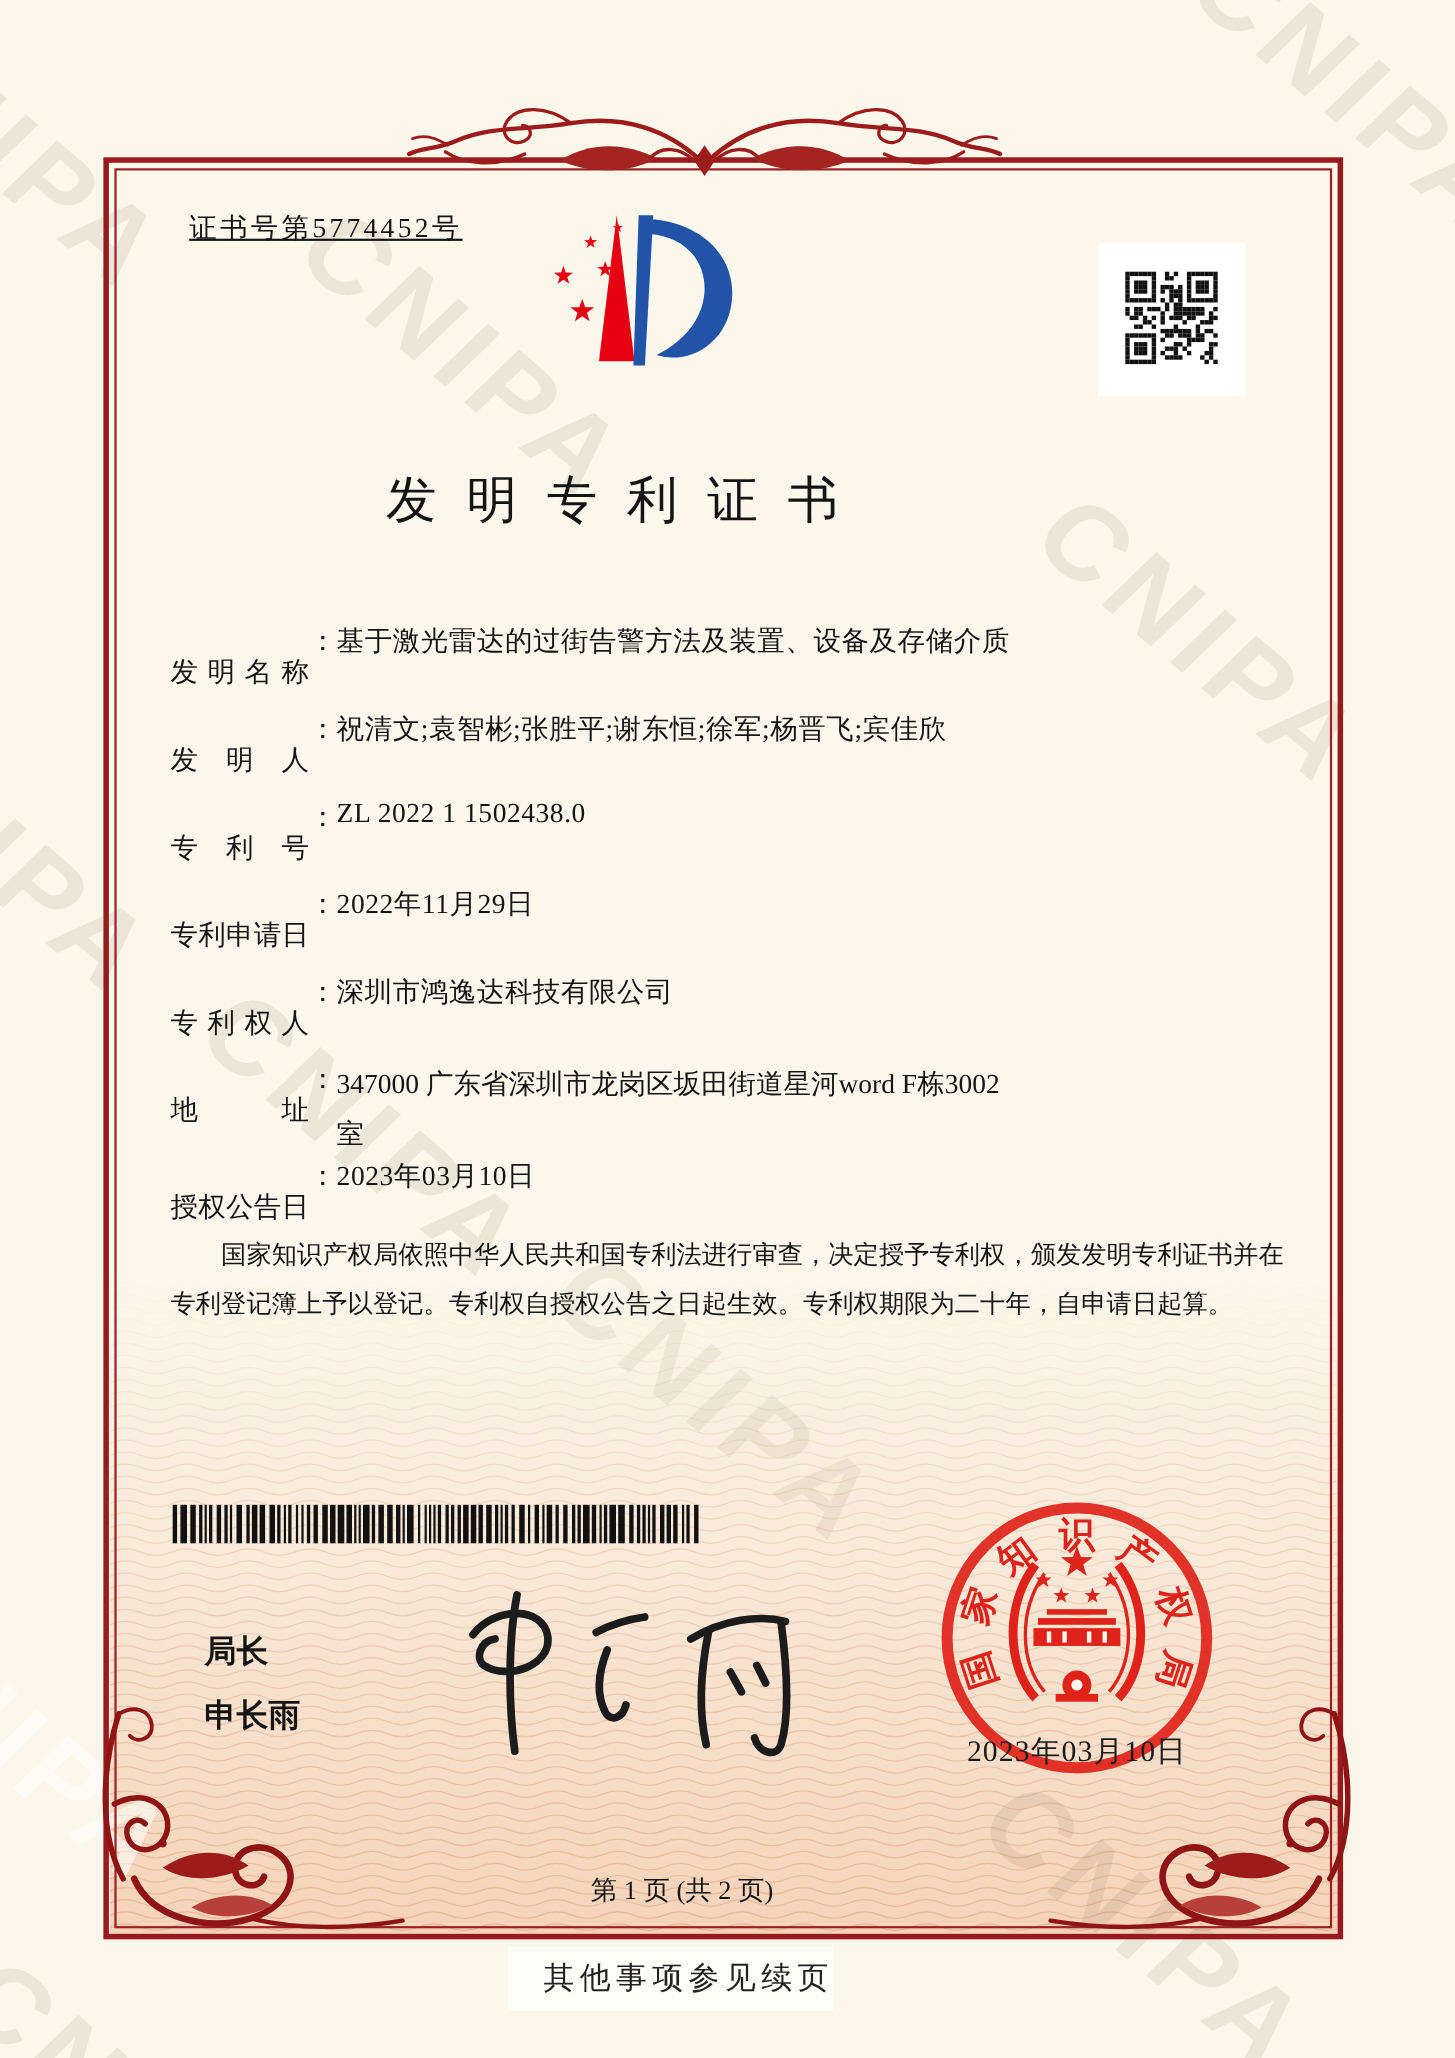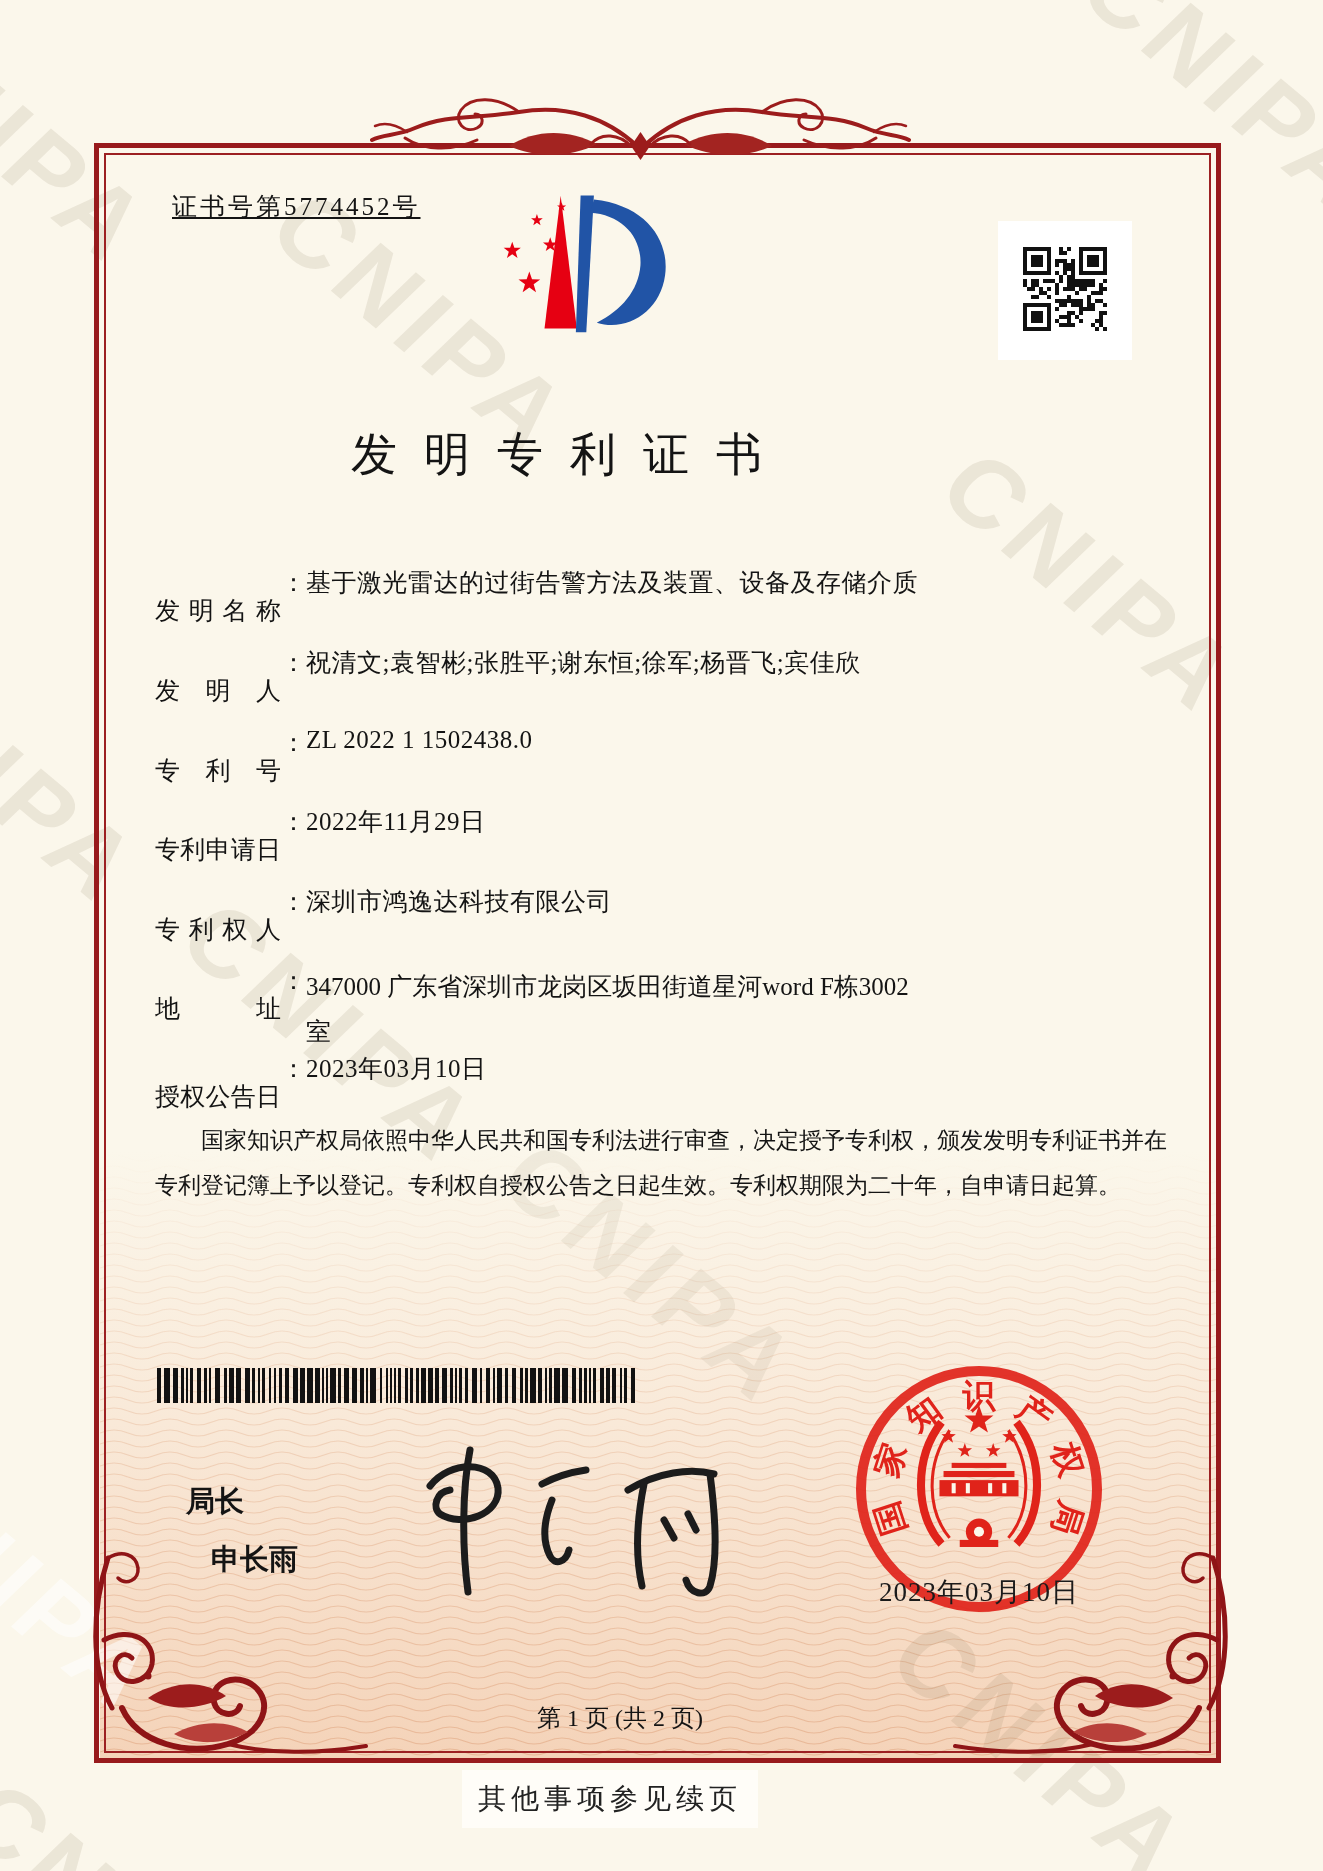--- a/index.html
+++ b/index.html
@@ -44,37 +44,37 @@
   .val-wrap{display:inline-block;vertical-align:top;white-space:normal;width:790px;line-height:1.8;}
 
   
   .para{position:absolute;left:155px;width:1012px;font-size:23px;line-height:45px;
       text-align:justify;text-indent:2em;z-index:5;}
 
   
   .barcode{position:absolute;left:157px;top:1368px;width:482px;height:35px;z-index:5;font-size:0;}
   .barcode i{display:inline-block;height:35px;background:#111;}
   .role{position:absolute;left:186px;top:1482px;font:bold 29px "Liberation Sans","DejaVu Sans",sans-serif;z-index:5;}
-  .dirname{position:absolute;left:186px;top:1540px;font:bold 29px "Liberation Sans","DejaVu Sans",sans-serif;z-index:5;margin-left:25px;}
+  .dirname{position:absolute;left:186px;top:1540px;font:bold 29px "Liberation Sans","DejaVu Sans",sans-serif;z-index:5;}
   .sig{position:absolute;left:392px;top:1428px;z-index:5;}
 
   
   .seal{position:absolute;left:856px;top:1366px;width:246px;height:246px;z-index:6;}
   .seal-ring{position:absolute;left:0;top:0;width:246px;height:246px;border:10px solid rgba(224,35,26,.92);
       border-radius:50%;box-sizing:border-box;}
   .seal-char{position:absolute;font-size:33px;font-weight:bold;color:#e0231a;
       font-family:"Liberation Serif","DejaVu Serif",serif;}
   .seal-date{position:absolute;left:0;top:208px;width:246px;text-align:center;
       font-size:27px;color:#1b1b1b;letter-spacing:1px;}
   .emblem{position:absolute;left:57px;top:30px;}
 
   
   .pageind{position:absolute;left:155px;top:1702px;width:930px;text-align:center;font-size:24px;z-index:5;}
   .notebox{position:absolute;left:462px;top:1770px;width:296px;height:58px;background:#fffdf8;z-index:5;}
-  .notebox span{display:block;text-align:center;line-height:58px;font-size:28px;letter-spacing:5px;color:#222;}
+  .notebox span{display:block;text-align:right;line-height:58px;font-size:28px;letter-spacing:5px;color:#222;}
 </style>
 </head>
 <body>
 
 <div class="page">
 
   <div class="wm" style="left:-90px;top:-20px">CNIPA</div>
   <div class="wm" style="left:330px;top:170px">CNIPA</div>
   <div class="wm" style="left:1140px;top:-70px">CNIPA</div>
   <div class="wm" style="left:1000px;top:430px">CNIPA</div>

